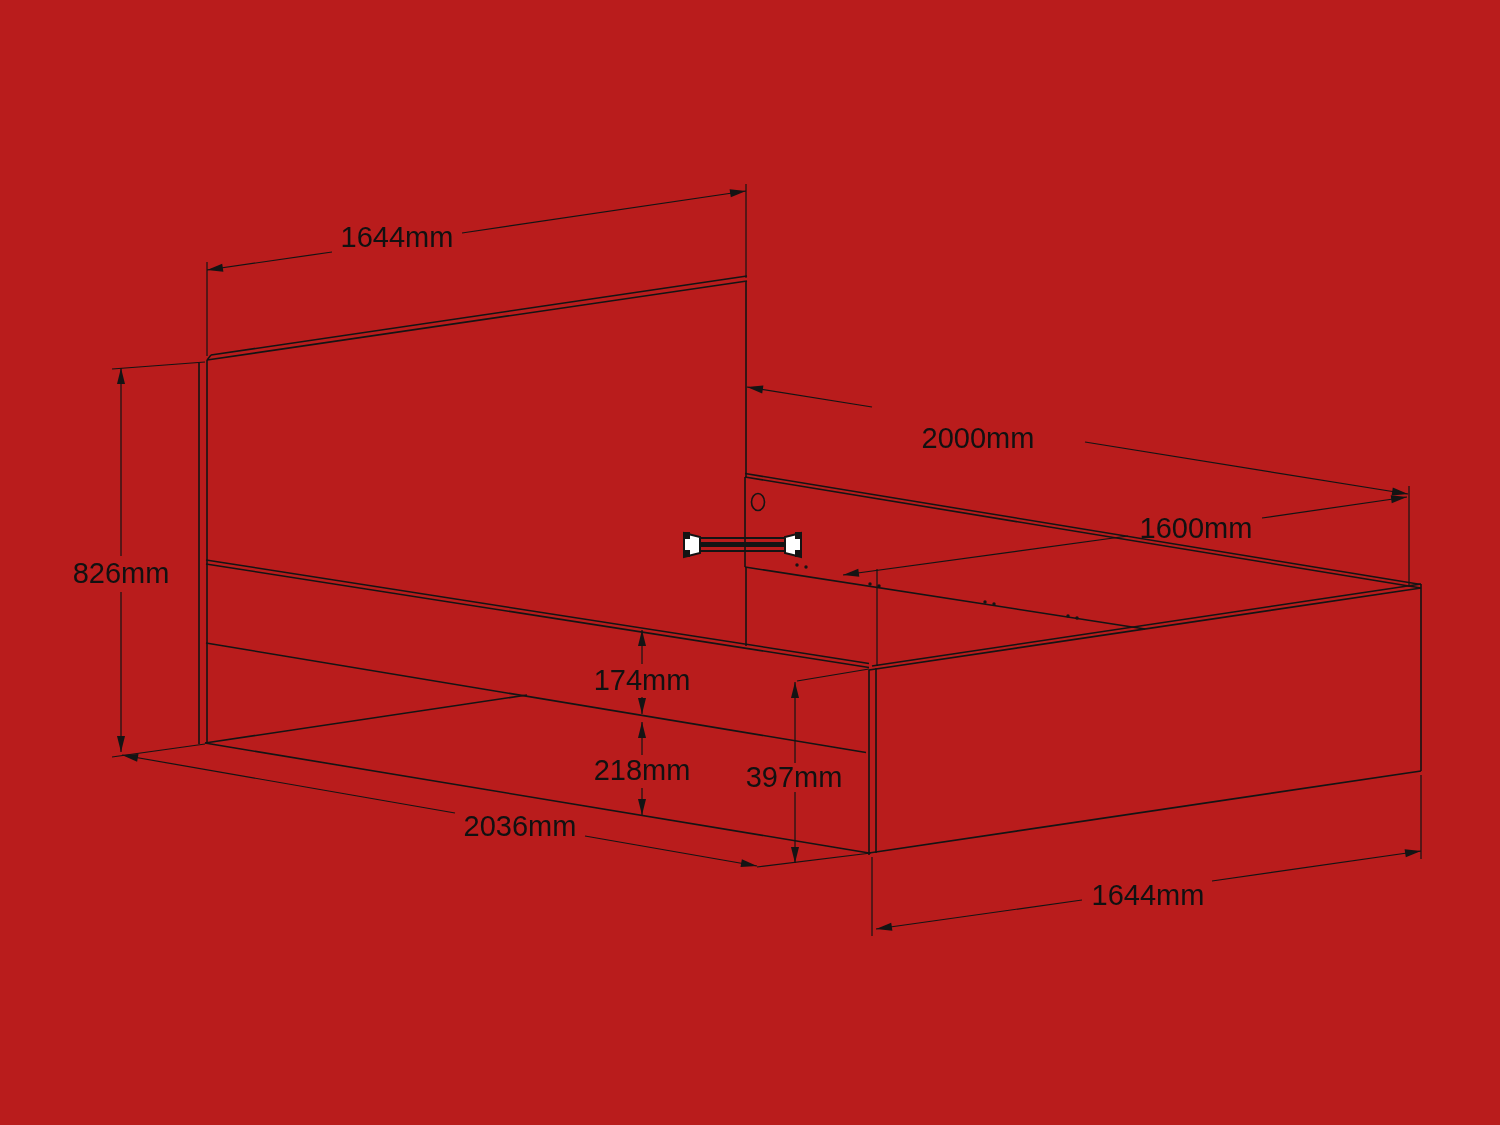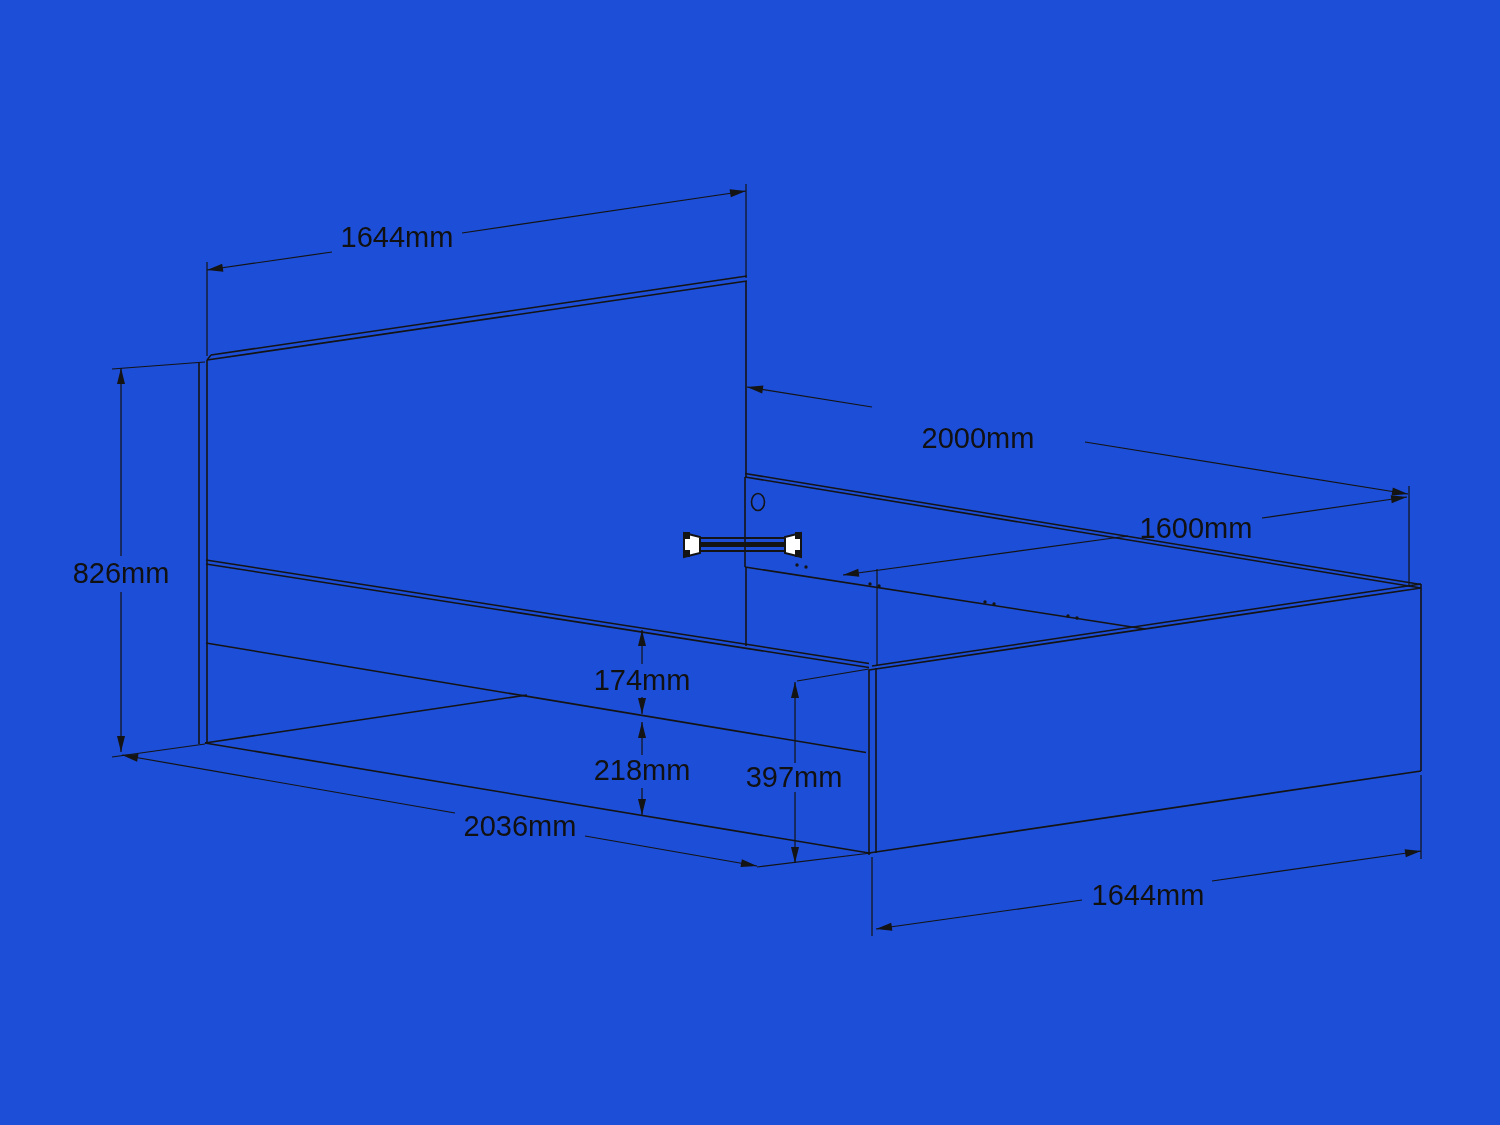--- a/index.html
+++ b/index.html
@@ -5,21 +5,21 @@
   html, body {
     margin: 0;
     padding: 0;
     background: #ffffff;
     font-family: "Liberation Sans", sans-serif;
   }
   #stage {
     position: relative;
     width: 1500px;
     height: 1125px;
-    background: #1d4ed8;
+    background: #b91c1c;
     overflow: hidden;
   }
   svg { display: block; }
   .ln   { stroke: #141414; stroke-width: 1.6; fill: none; }
   .thin { stroke: #141414; stroke-width: 1.2; fill: none; }
   .sliver { stroke: #141414; stroke-width: 1.5; fill: none; }
   .ah   { fill: #141414; stroke: none; }
   .dimtext {
     font-family: "Liberation Sans", sans-serif;
     font-size: 29px;

